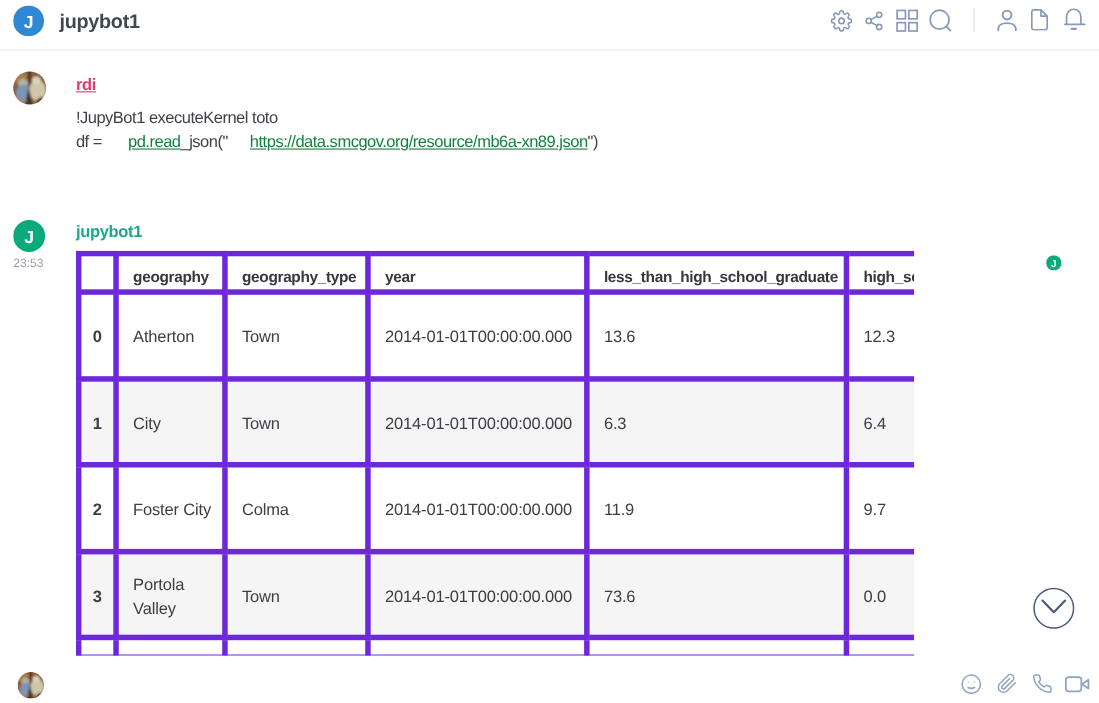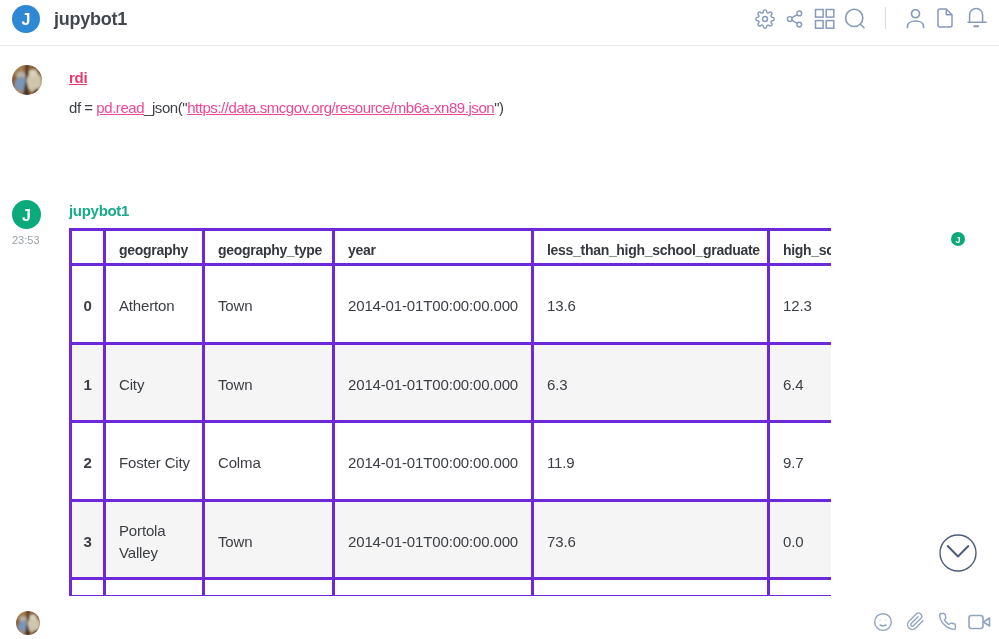--- a/index.html
+++ b/index.html
@@ -5,25 +5,25 @@
   * { margin:0; padding:0; box-sizing:border-box; }
   html,body { width:999px; height:639px; background:#fff; font-family:"Liberation Sans", sans-serif; overflow:hidden; }
   .abs { position:absolute; }
   
   #header { position:absolute; left:0; top:0; width:999px; height:46px; background:#fff; border-bottom:1px solid #ebebeb; }
   #title { position:absolute; left:54px; top:9px; font-size:18px; font-weight:bold; color:#42464e; letter-spacing:-0.25px; }
   .hicon { position:absolute; top:9px; }
   
   .uname { position:absolute; font-size:15px; font-weight:bold; letter-spacing:-0.3px; }
   .msgbody { position:absolute; font-size:15px; line-height:22px; color:#3e4147; letter-spacing:-0.45px; }
-  .msgbody a { color:#ec4899; text-decoration:underline; }
+  .msgbody a { color:#15803d; text-decoration:underline;margin-left:20px; }
   
   #tblwrap { position:absolute; left:69px; top:228px; width:762px; height:368px; overflow:hidden; }
   table.df { border-collapse:collapse; table-layout:fixed; width:1100px; font-size:15px; color:#3b3e44; letter-spacing:-0.15px; }
-  table.df th, table.df td { border:3px solid #6d28d9; padding:0 0 0 13px; text-align:left; vertical-align:middle; overflow:hidden;margin-top:48px; }
+  table.df th, table.df td { border:5px solid #6d28d9; padding:0 0 0 13px; text-align:left; vertical-align:middle; overflow:hidden;margin-top:48px; }
   table.df th { font-weight:bold; height:35px; color:#35383e; font-size:14px; letter-spacing:-0.3px; padding-top:5px; }
   table.df td { height:78.5px; line-height:22px; padding-top:5px; }
   table.df tr.odd td { background:#f5f5f5; }
   table.df td.idx, table.df th.idx { text-align:center; padding:0; padding-top:5px; font-weight:bold; font-size:15px; }
   table.df tr.partial td { height:17.5px; }
   #time1 { position:absolute; left:12px; top:234px; width:30px; font-size:11px; color:#9ba1ab; }
   #sendtext { position:absolute; left:71px; top:650px; font-size:14px; letter-spacing:-0.33px; color:#a9b1bf; }
 </style>
 </head>
 <body>
@@ -103,20 +103,21 @@
     </g>
   </defs>
   <g clip-path="url(#c1)">
       <g filter="url(#b1)">
         <use href="#birdart"></use>
       </g>
     </g>
 </svg>
 <div class="uname" style="left:69px; top:69px; color:#e6396c;text-decoration:underline;">rdi</div>
 <div class="msgbody" style="left:69px; top:97px;">
+  <div>!JupyBot1 executeKernel toto</div>
   <div>df = <a>pd.read</a>_json("<a>https://data.smcgov.org/resource/mb6a-xn89.json</a>")</div>
 </div>
 
 <svg class="abs" style="left:12px; top:200px;" width="29" height="29" viewBox="0 0 29 29">
   <circle cx="14.5" cy="14.5" r="14.5" fill="#0baa7c"></circle>
   <text x="14.5" y="20.5" font-size="16" font-weight="bold" fill="#fff" text-anchor="middle" font-family="Liberation Sans">J</text>
 </svg>
 <div class="uname" style="left:69px; top:202px; color:#17aa8c;">jupybot1</div>
 <div id="time1">23:53</div>
 

